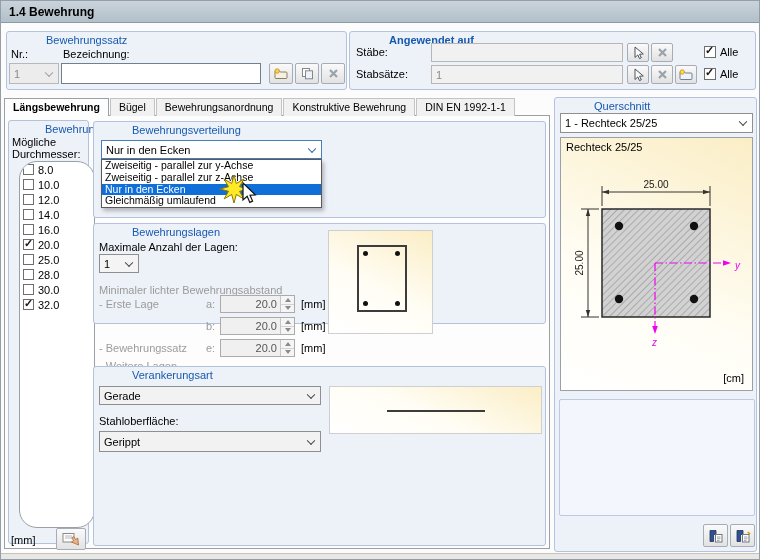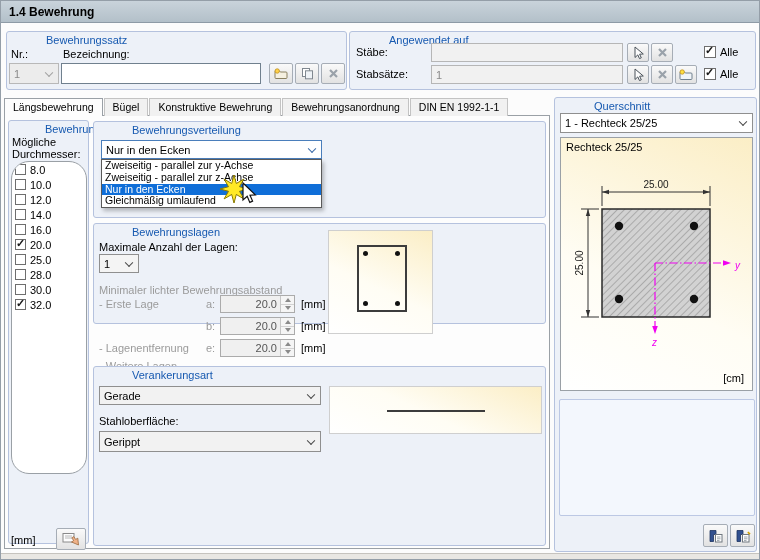--- a/index.html
+++ b/index.html
@@ -32,21 +32,21 @@
   
   .ibtn{position:absolute;background:linear-gradient(#fafafa,#e2e2e2);
     border:1px solid #a6adb6;border-radius:2px;display:flex;align-items:center;justify-content:center;}
   
   .cb{width:12px;height:12px;background:#fff;border:1px solid #6e6e6e;position:relative;flex:none;display:inline-block;}
   .cb.checked::after{content:"✓";position:absolute;left:0;top:-3px;font-size:11px;font-weight:bold;color:#1a1a1a;}
   
   .tabbar{position:absolute;left:3px;top:97px;height:18px;display:flex;z-index:2;}
   .tab{height:18px;line-height:17px;padding:0 8px;font-size:10.5px;background:#f1f1f1;
     border:1px solid #c3c3c3;border-bottom:none;margin-right:1px;white-space:nowrap;}
-  .tab.active{background:#fdfdfd;border-color:#9aa0a6;font-weight:400;}
+  .tab.active{background:#fdfdfd;border-color:#9aa0a6;font-weight:700;}
   .tabpage{position:absolute;left:3px;top:114px;width:546px;height:434px;
     background:#fdfdfd;border:1px solid #9aa0a6;}
   
   .listbox{position:absolute;background:#fff;border:1px solid #9aa0a6;overflow:hidden;}
   .diam-row{height:15px;display:flex;align-items:center;gap:4px;padding-left:3px;font-size:11px;}
   .diam-row .cb{width:11px;height:11px;}
   
   .dd{position:absolute;left:100px;top:158px;width:221px;background:#fff;
     border:1px solid #5a5a5a;z-index:50;box-shadow:2px 3px 4px rgba(0,0,0,.25);}
   .dd-item{height:11.75px;line-height:11.5px;font-size:10.5px;padding-left:3px;white-space:nowrap;overflow:hidden;}
@@ -100,21 +100,21 @@
         <rect x="4.5" y="3.8" width="7" height="8" fill="#eef2f6" stroke="#808890"></rect>
       </svg>
   </div>
   <div class="ibtn" style="left:320px;top:62px;width:24px;height:21px;">
     <svg width="11" height="11">
         <path d="M2 2 L9 9 M9 2 L2 9" stroke="#9aa2aa" stroke-width="2.2"></path>
       </svg>
   </div>
 
   <div class="grp" style="left:348px;top:30px;width:407px;height:59px;">
-    <span class="grp-title" style="left:7px;top:2px;">Angewendet auf</span>
+    <span class="grp-title" style="left:7px;top:2px;font-weight:bold;">Angewendet auf</span>
   </div>
   <span class="lbl" style="left:355px;top:45px;">Stäbe:</span>
   <div class="field disabled" style="left:430px;top:42px;width:192px;height:19px;">
     <span></span>
   </div>
   <div class="ibtn" style="left:626px;top:42px;width:22px;height:19px;">
     <svg width="12" height="14">
         <path d="M3 1 L3 11.5 L5.8 8.9 L7.5 12.6 L9.3 11.8 L7.6 8.2 L11.3 8 Z" fill="#fcfcfc" stroke="#4a525a"></path>
       </svg>
   </div>
@@ -145,34 +145,34 @@
         <path d="M1 3.5 Q1 2.5 2 2.5 L5 2.5 L6.3 4 L12 4 Q13 4 13 5 L13 9.5 Q13 10.5 12 10.5 L2 10.5 Q1 10.5 1 9.5 Z" fill="#f0f4f8" stroke="#70808e"></path>
         <circle cx="3.2" cy="3" r="2.2" fill="#ffe040" stroke="#c09020" stroke-width="0.8"></circle>
       </svg>
   </div>
   <span class="cb checked" style="position:absolute;left:703px;top:67px;"></span>
   <span class="lbl" style="left:719px;top:67px;">Alle</span>
 
   <div class="tabbar">
       <div class="tab active">Längsbewehrung</div>
       <div class="tab">Bügel</div>
+      <div class="tab">Bewehrungsanordnung</div>
       <div class="tab">Konstruktive Bewehrung</div>
-      <div class="tab">Bewehrungsanordnung</div>
       <div class="tab">DIN EN 1992-1-1</div>
     </div>
   <div class="tabpage"></div>
 
   <div class="grp" style="left:7px;top:119px;width:81px;height:424px;">
     <span class="grp-title" style="left:4px;top:2px;">Bewehrung</span>
   </div>
   <div class="lbl" style="left:11px;top:135px;line-height:12px;">
     <div>Mögliche</div>
     <div>Durchmesser:</div>
   </div>
-  <div class="listbox" style="left:10px;top:160px;width:76px;height:313px;border-radius:18px;">
+  <div class="listbox" style="left:18px;top:160px;width:76px;height:367px;border-radius:18px;">
       <div class="diam-row">
         <span class="cb"></span>
         <span>8.0</span>
       </div>
       <div class="diam-row">
         <span class="cb"></span>
         <span>10.0</span>
       </div>
       <div class="diam-row">
         <span class="cb"></span>
@@ -255,21 +255,21 @@
   <span class="lbl gray" style="left:205px;top:319px;">b:</span>
   <div class="spin" style="left:219px;top:316px;">
     <span class="val">20.0</span>
     <span class="spin-btns">
         <span class="spin-up"></span>
         <span class="spin-down"></span>
       </span>
   </div>
   <span class="lbl" style="left:300px;top:319px;">[mm]</span>
 
-  <span class="lbl gray" style="left:98px;top:341px;">- Lagenentfernung</span>
+  <span class="lbl gray" style="left:98px;top:341px;">- Bewehrungssatz</span>
   <span class="lbl gray" style="left:205px;top:341px;">e:</span>
   <div class="spin" style="left:219px;top:338px;">
     <span class="val">20.0</span>
     <span class="spin-btns">
         <span class="spin-up"></span>
         <span class="spin-down"></span>
       </span>
   </div>
   <span class="lbl" style="left:300px;top:341px;">[mm]</span>
 

